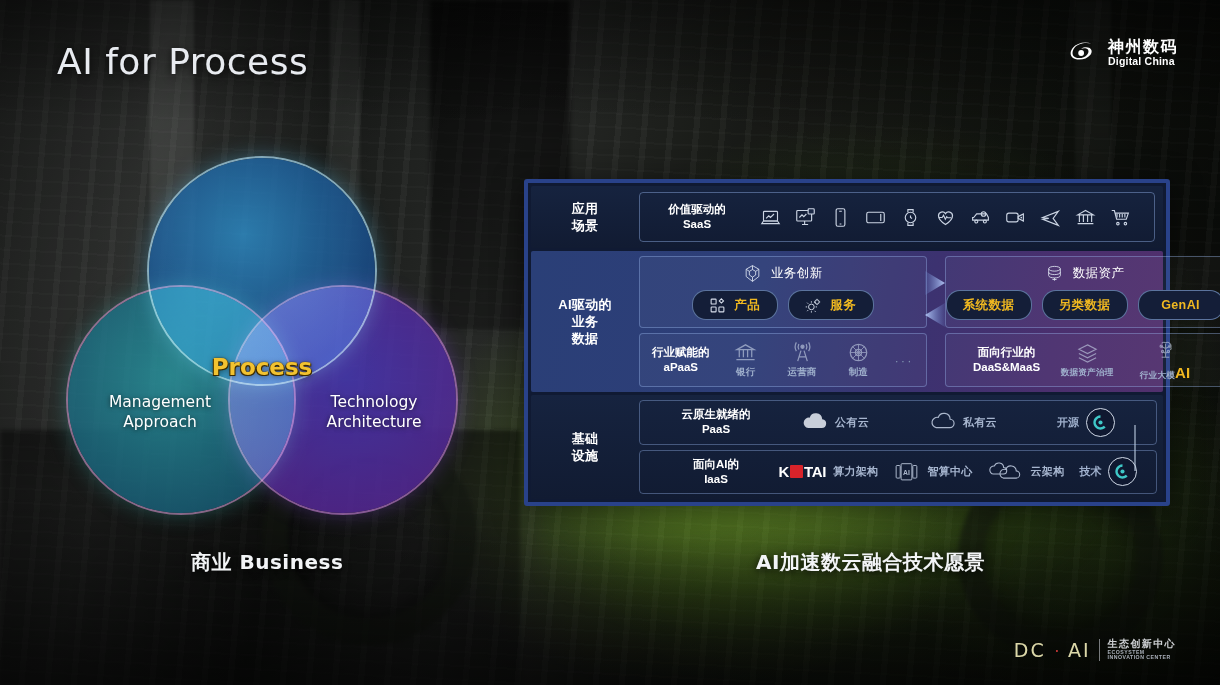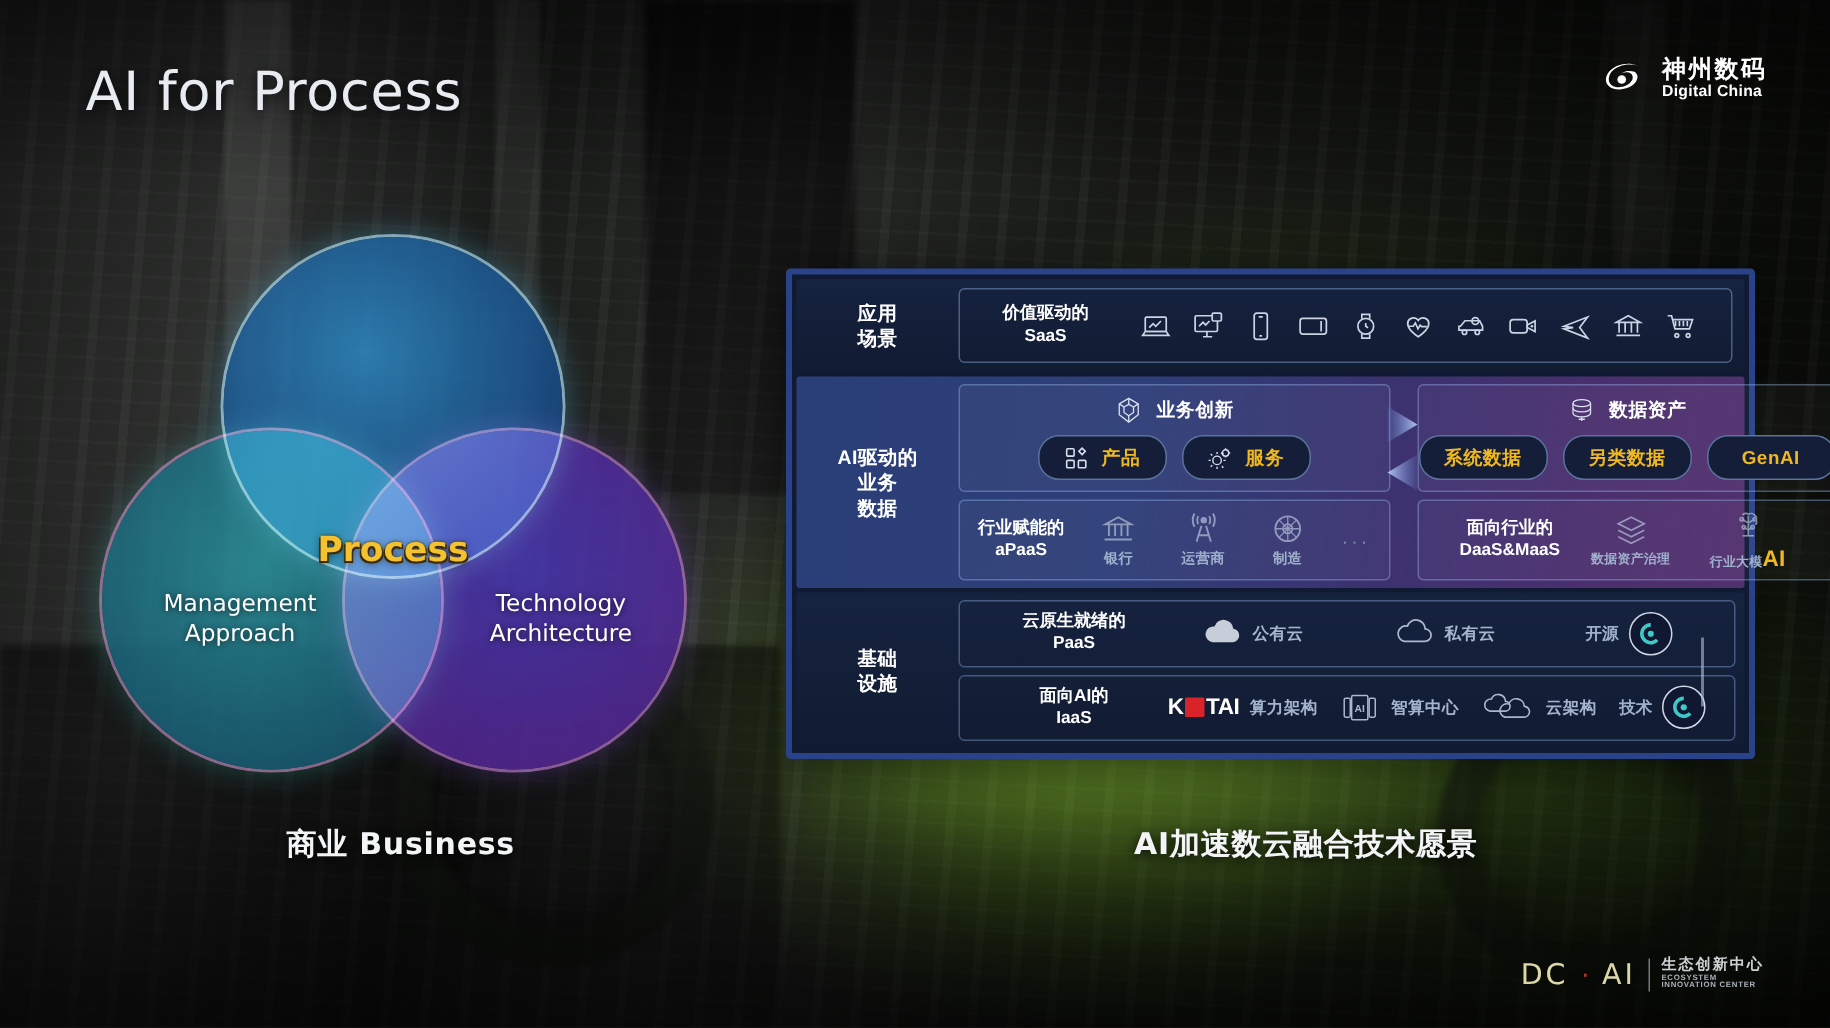--- a/index.html
+++ b/index.html
@@ -123,21 +123,21 @@
   
   .mid-body { flex:1 1 auto; display:flex; gap:0; padding:5px 6px 5px 0; position:relative; }
   .mid-col { flex:1 1 50%; display:flex; flex-direction:column; gap:5px; }
   .mid-col.left { margin-right:9px; }
   .mid-col.right { margin-left:9px; }
   .mid-card { border:1px solid rgba(150,180,235,.40); border-radius:4px; background:rgba(255,255,255,.035); }
   .mid-card.top { flex:0 0 72px; display:flex; flex-direction:column; align-items:center; justify-content:center; gap:7px; }
   .mid-card.bot { flex:1 1 auto; display:flex; align-items:center; justify-content:center; gap:16px; padding:0 12px; }
   .card-head { display:flex; align-items:center; gap:9px; }
   .card-head .hicon { width:19px; height:19px; opacity:.95; }
-  .card-head .htxt { color:#fff; font-size:12.5px; font-weight:700; letter-spacing:.4px;text-align:center; }
+  .card-head .htxt { color:#fff; font-size:12.5px; font-weight:400; letter-spacing:.4px;text-align:center; }
   .chips { display:flex; gap:10px; }
   .chip {
     background:#141e38; border:1px solid rgba(150,185,240,.55); border-radius:14px;
     min-width:86px; height:30px; padding:0 12px;
     display:flex; align-items:center; justify-content:center; gap:8px;
     color:#f0b820; font-size:12.5px; font-weight:700; letter-spacing:.4px;
   }
   .chip .cicon { width:17px; height:17px; opacity:.95; flex:none; }
   .grp-title { color:#fff; font-size:11.5px; font-weight:700; line-height:1.3; text-align:center; flex:none; }
   .mini { display:flex; flex-direction:column; align-items:center; gap:2px; width:48px; }

